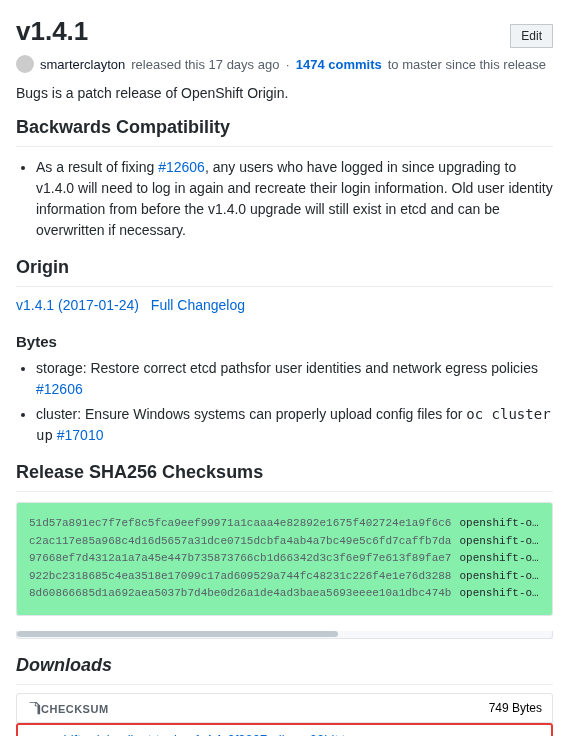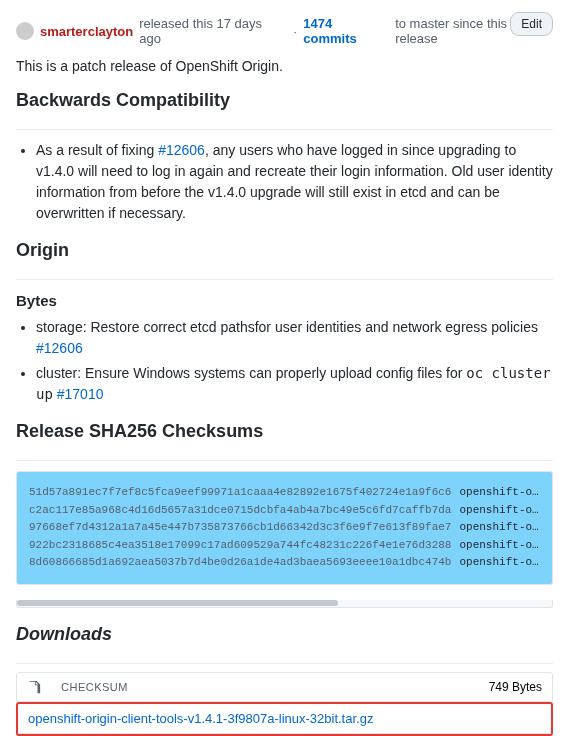--- a/index.html
+++ b/index.html
@@ -13,28 +13,28 @@
       overflow-x: hidden;
     }
 
     .page-container {
       padding: 16px 16px 16px 16px;
       position: relative;
     }
 
     .edit-button {
       position: absolute;
-      top: 12px;
+      top: 24px;
       right: 16px;
       padding: 4px 10px;
       font-size: 12px;
       color: #24292e;
       background: #eff3f6;
       border: 1px solid rgba(27,31,35,.2);
-      border-radius: 9px;
+      border-radius: 1px;
       cursor: pointer;
     }
 
     .version-title {
       font-size: 26px;
       font-weight: 600;
       color: #24292e;
       margin-bottom: 8px;
     }
 
@@ -50,41 +50,41 @@
     .avatar {
       width: 18px;
       height: 18px;
       border-radius: 50%;
       background: #ccc;
       display: inline-block;
       vertical-align: middle;
     }
 
     .release-meta a, .release-meta strong {
-      color: #b91c1c;
-      font-weight: 700;
+      color: #0f172a;
+      font-weight: 400;
       text-decoration: none;
     }
 
     .release-meta .bold-link {
       color: #0366d6;
       font-weight: 600;
     }
 
     .patch-note {
       font-size: 14px;
       color: #24292e;
       margin-bottom: 16px;
     }
 
     h2 {
       font-size: 18px;
       font-weight: 600;
       border-bottom: 1px solid #eaecef;
-      padding-bottom: 18px;
+      padding-bottom: 8px;
       margin-bottom: 10px;
       margin-top: 16px;
     }
 
     h3 {
       font-size: 15px;
       font-weight: 600;
       margin-bottom: 8px;
       margin-top: 12px;
     }
@@ -107,21 +107,21 @@
     }
 
     .changes-link {
       color: #0366d6;
       font-size: 14px;
       margin-bottom: 8px;
       display: inline-block;
     }
 
     .checksum-box {
-      background: #7dd3fc;
+      background: #86efac;
       border: 1px solid #e1e4e8;
       border-radius: 3px;
       padding: 12px;
       font-family: "SFMono-Regular", Consolas, "Liberation Mono", Menlo, monospace;
       font-size: 11px;
       color: #24292e;
       overflow: hidden;
       margin-bottom: 16px;
       line-height: 1.6;
     }
@@ -207,56 +207,62 @@
       padding: 7px 10px;
       border: 1px solid #e1e4e8;
       border-radius: 3px 3px 0 0;
       font-size: 13px;
       color: #586069;
       margin-bottom: 0;
     }
 
     .checksum-label {
       display: flex;
-      align-items: center;
-      gap: 20px;
+      align-items: flex-end;
+      gap: 0;
       font-size: 11px;
-      font-weight: 400;
+      font-weight: 700;
       color: #586069;
       letter-spacing: 0.5px;
     }
   </style>
 </head>
 <body>
 
 <div class="page-container">
   <button class="edit-button">Edit</button>
 
+  <h1 class="version-title">v1.4.1</h1>
 
   <div class="release-meta">
     <span class="avatar"></span>
     <a href="#" class="link">smarterclayton</a>
     <span>released this 17 days ago</span>
     ·
     <strong class="bold-link">1474 commits</strong>
     <span>to master since this release</span>
   </div>
 
-  <p class="patch-note">This is a patch release of OpenShift Origin.</p>
+  <p class="patch-note">Bugs is a patch release of OpenShift Origin.</p>
 
   <h2>Backwards Compatibility</h2>
 
   <ul>
     <li>
       As a result of fixing <a href="#" class="link">#12606</a>, any users who have logged in since upgrading to v1.4.0 will need to log in again and recreate their login information. Old user identity information from before the v1.4.0 upgrade will still exist in etcd and can be overwritten if necessary.
     </li>
   </ul>
 
   <h2>Origin</h2>
 
+  <div style="margin-bottom:8px;">
+    <a href="#" class="link changes-link">v1.4.1 (2017-01-24)</a>
+    <span style="margin: 0 4px; color:#586069;"></span>
+    <a href="#" class="link">Full Changelog</a>
+  </div>
 
   <h3>Bytes</h3>
 
   <ul>
     <li>
       storage: Restore correct etcd pathsfor user identities and network egress policies
       <a href="#" class="link">#12606</a>
     </li>
     <li>
       cluster: Ensure Windows systems can properly upload config files for <code>oc cluster up</code>

